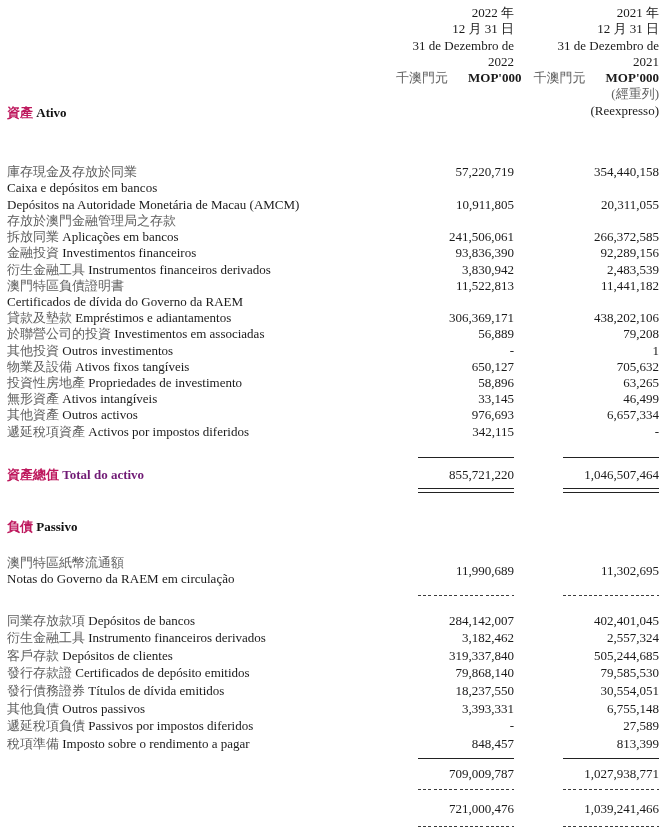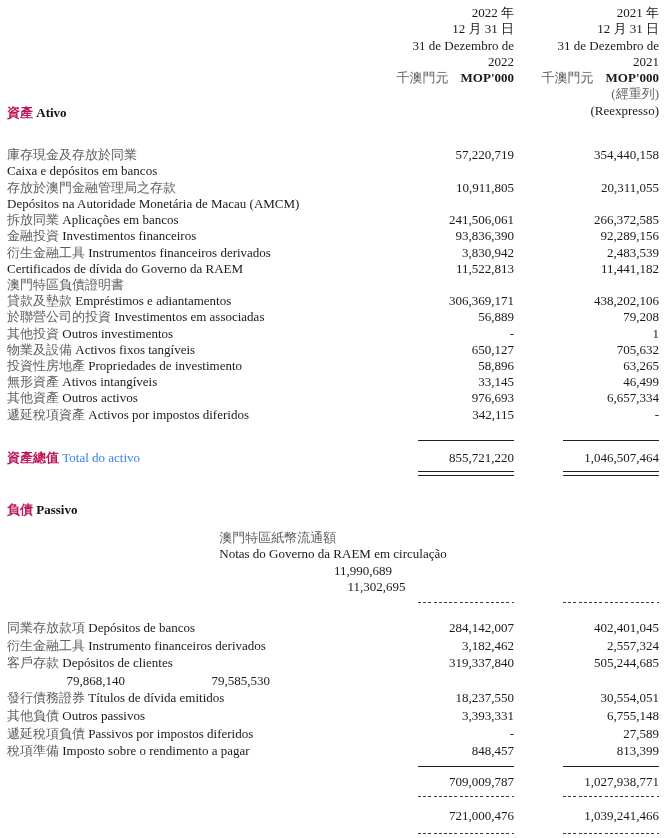--- a/index.html
+++ b/index.html
@@ -12,31 +12,31 @@
     overflow:hidden;position:relative;
   }
   .frow,.rrow{display:flex;align-items:flex-start;}
   .lbl{flex:1 1 auto;min-width:0;}
   .vcol{flex:0 0 auto;text-align:right;}
   .v1{width:118px;}
   .v2{width:145px;}
   .num{white-space:nowrap;}
   .cjk{color:#5f5f5f;}
   .cjk-b{color:#be185d;font-weight:bold;}
-  .b{font-weight:normal;color:#3b82f6;}
+  .b{font-weight:bold;color:#701a75;}
   .hdr{line-height:16.3px;}
   .hdr .vcol div{white-space:nowrap;}
-  .unit{font-weight:bold;margin-left:12px;}
+  .unit{font-weight:bold;margin-left:20px;}
   .sec-title{font-weight:bold;color:#111111;}
   .t-assets{margin-top:-14px;}
   .t-liab{margin-top:26px;}
-  #asset-rows{margin-top:26px;}
+  #asset-rows{margin-top:43px;}
   #liab-rows{margin-top:16px;}
   #liab-rows .frow{line-height:17.6px;}
-  .note-row{margin-top:12px;align-items:center;flex-direction:column;}
+  .note-row{margin-top:20px;align-items:center;}
   .total-assets{margin-top:9px;}
   .subtotal1{margin-top:7px;}
   .subtotal2{margin-top:11px;align-items:center;}
   .rule{width:96px;margin-left:auto;}
   .rule.solid{border-top:1px solid #222;height:0;}
   .rule.double{height:3px;border-top:1px solid #222;border-bottom:1px solid #222;}
   .rule.dash{height:1px;background:repeating-linear-gradient(90deg,#3c3c3c 0 3px,transparent 3px 5.2px);}
   .m-a1{margin-top:17px;}
   .m-a2{margin-top:5px;}
   .m-l1{margin-top:7px;}
@@ -77,22 +77,22 @@
       <div class="frow">
         <div class="lbl">
           <div><span class="cjk">庫存現金及存放於同業</span></div>
           <div>Caixa e depósitos em bancos</div>
         </div>
         <div class="vcol v1 num">57,220,719</div>
         <div class="vcol v2 num">354,440,158</div>
       </div>
       <div class="frow">
         <div class="lbl">
+          <div>Depósitos na Autoridade Monetária de Macau (AMCM)</div>
           <div><span class="cjk">存放於澳門金融管理局之存款</span></div>
-          <div>Depósitos na Autoridade Monetária de Macau (AMCM)</div>
         </div>
         <div class="vcol v1 num">10,911,805</div>
         <div class="vcol v2 num">20,311,055</div>
       </div>
       <div class="frow">
         <div class="lbl"><span class="cjk">拆放同業</span><span> Aplicações em bancos</span></div>
         <div class="vcol v1 num">241,506,061</div>
         <div class="vcol v2 num">266,372,585</div>
       </div>
       <div class="frow">
@@ -100,43 +100,43 @@
         <div class="vcol v1 num">93,836,390</div>
         <div class="vcol v2 num">92,289,156</div>
       </div>
       <div class="frow">
         <div class="lbl"><span class="cjk">衍生金融工具</span><span> Instrumentos financeiros derivados</span></div>
         <div class="vcol v1 num">3,830,942</div>
         <div class="vcol v2 num">2,483,539</div>
       </div>
       <div class="frow">
         <div class="lbl">
+          <div><span class="cjk">澳門特區負債證明書</span></div>
           <div>Certificados de dívida do Governo da RAEM</div>
-          <div><span class="cjk">澳門特區負債證明書</span></div>
         </div>
         <div class="vcol v1 num">11,522,813</div>
         <div class="vcol v2 num">11,441,182</div>
       </div>
       <div class="frow">
         <div class="lbl"><span class="cjk">貸款及墊款</span><span> Empréstimos e adiantamentos</span></div>
         <div class="vcol v1 num">306,369,171</div>
         <div class="vcol v2 num">438,202,106</div>
       </div>
       <div class="frow">
         <div class="lbl"><span class="cjk">於聯營公司的投資</span><span> Investimentos em associadas</span></div>
         <div class="vcol v1 num">56,889</div>
         <div class="vcol v2 num">79,208</div>
       </div>
       <div class="frow">
         <div class="lbl"><span class="cjk">其他投資</span><span> Outros investimentos</span></div>
         <div class="vcol v1 num">-</div>
         <div class="vcol v2 num">1</div>
       </div>
       <div class="frow">
-        <div class="lbl"><span class="cjk">物業及設備</span><span> Activos fixos tangíveis</span></div>
+        <div class="lbl"><span class="cjk">物業及設備</span><span> Ativos fixos tangíveis</span></div>
         <div class="vcol v1 num">650,127</div>
         <div class="vcol v2 num">705,632</div>
       </div>
       <div class="frow">
         <div class="lbl"><span class="cjk">投資性房地產</span><span> Propriedades de investimento</span></div>
         <div class="vcol v1 num">58,896</div>
         <div class="vcol v2 num">63,265</div>
       </div>
       <div class="frow">
         <div class="lbl"><span class="cjk">無形資產</span><span> Ativos intangíveis</span></div>
@@ -216,20 +216,21 @@
         <div class="lbl"><span class="cjk">衍生金融工具</span><span> Instrumento financeiros derivados</span></div>
         <div class="vcol v1 num">3,182,462</div>
         <div class="vcol v2 num">2,557,324</div>
       </div>
       <div class="frow">
         <div class="lbl"><span class="cjk">客戶存款</span><span> Depósitos de clientes</span></div>
         <div class="vcol v1 num">319,337,840</div>
         <div class="vcol v2 num">505,244,685</div>
       </div>
       <div class="frow">
+        <div class="lbl"><span class="cjk">發行存款證</span><span> Certificados de depósito emitidos</span></div>
         <div class="vcol v1 num">79,868,140</div>
         <div class="vcol v2 num">79,585,530</div>
       </div>
       <div class="frow">
         <div class="lbl"><span class="cjk">發行債務證券</span><span> Títulos de dívida emitidos</span></div>
         <div class="vcol v1 num">18,237,550</div>
         <div class="vcol v2 num">30,554,051</div>
       </div>
       <div class="frow">
         <div class="lbl"><span class="cjk">其他負債</span><span> Outros passivos</span></div>

